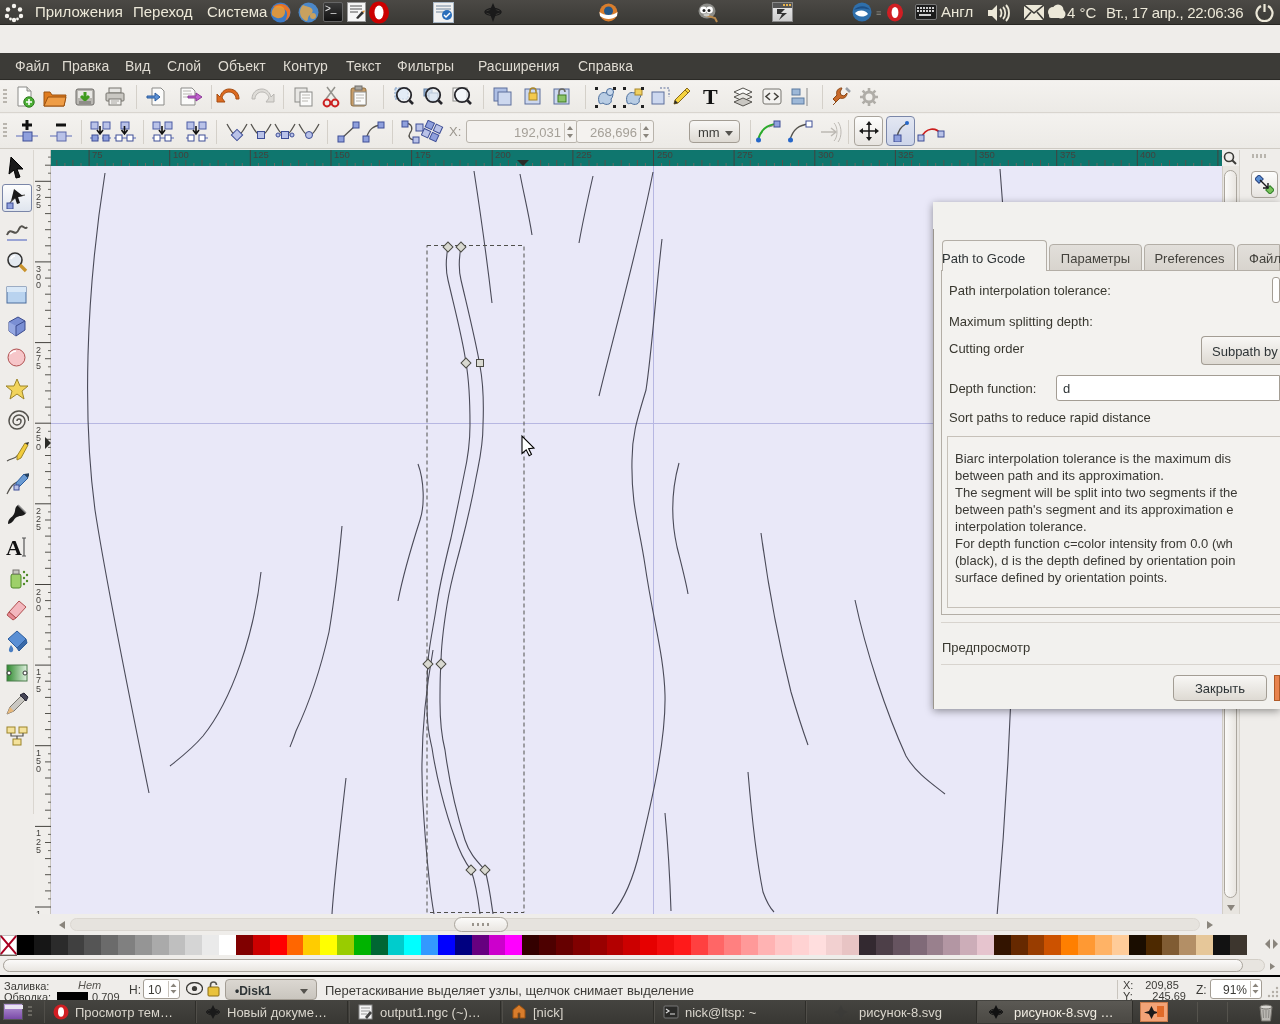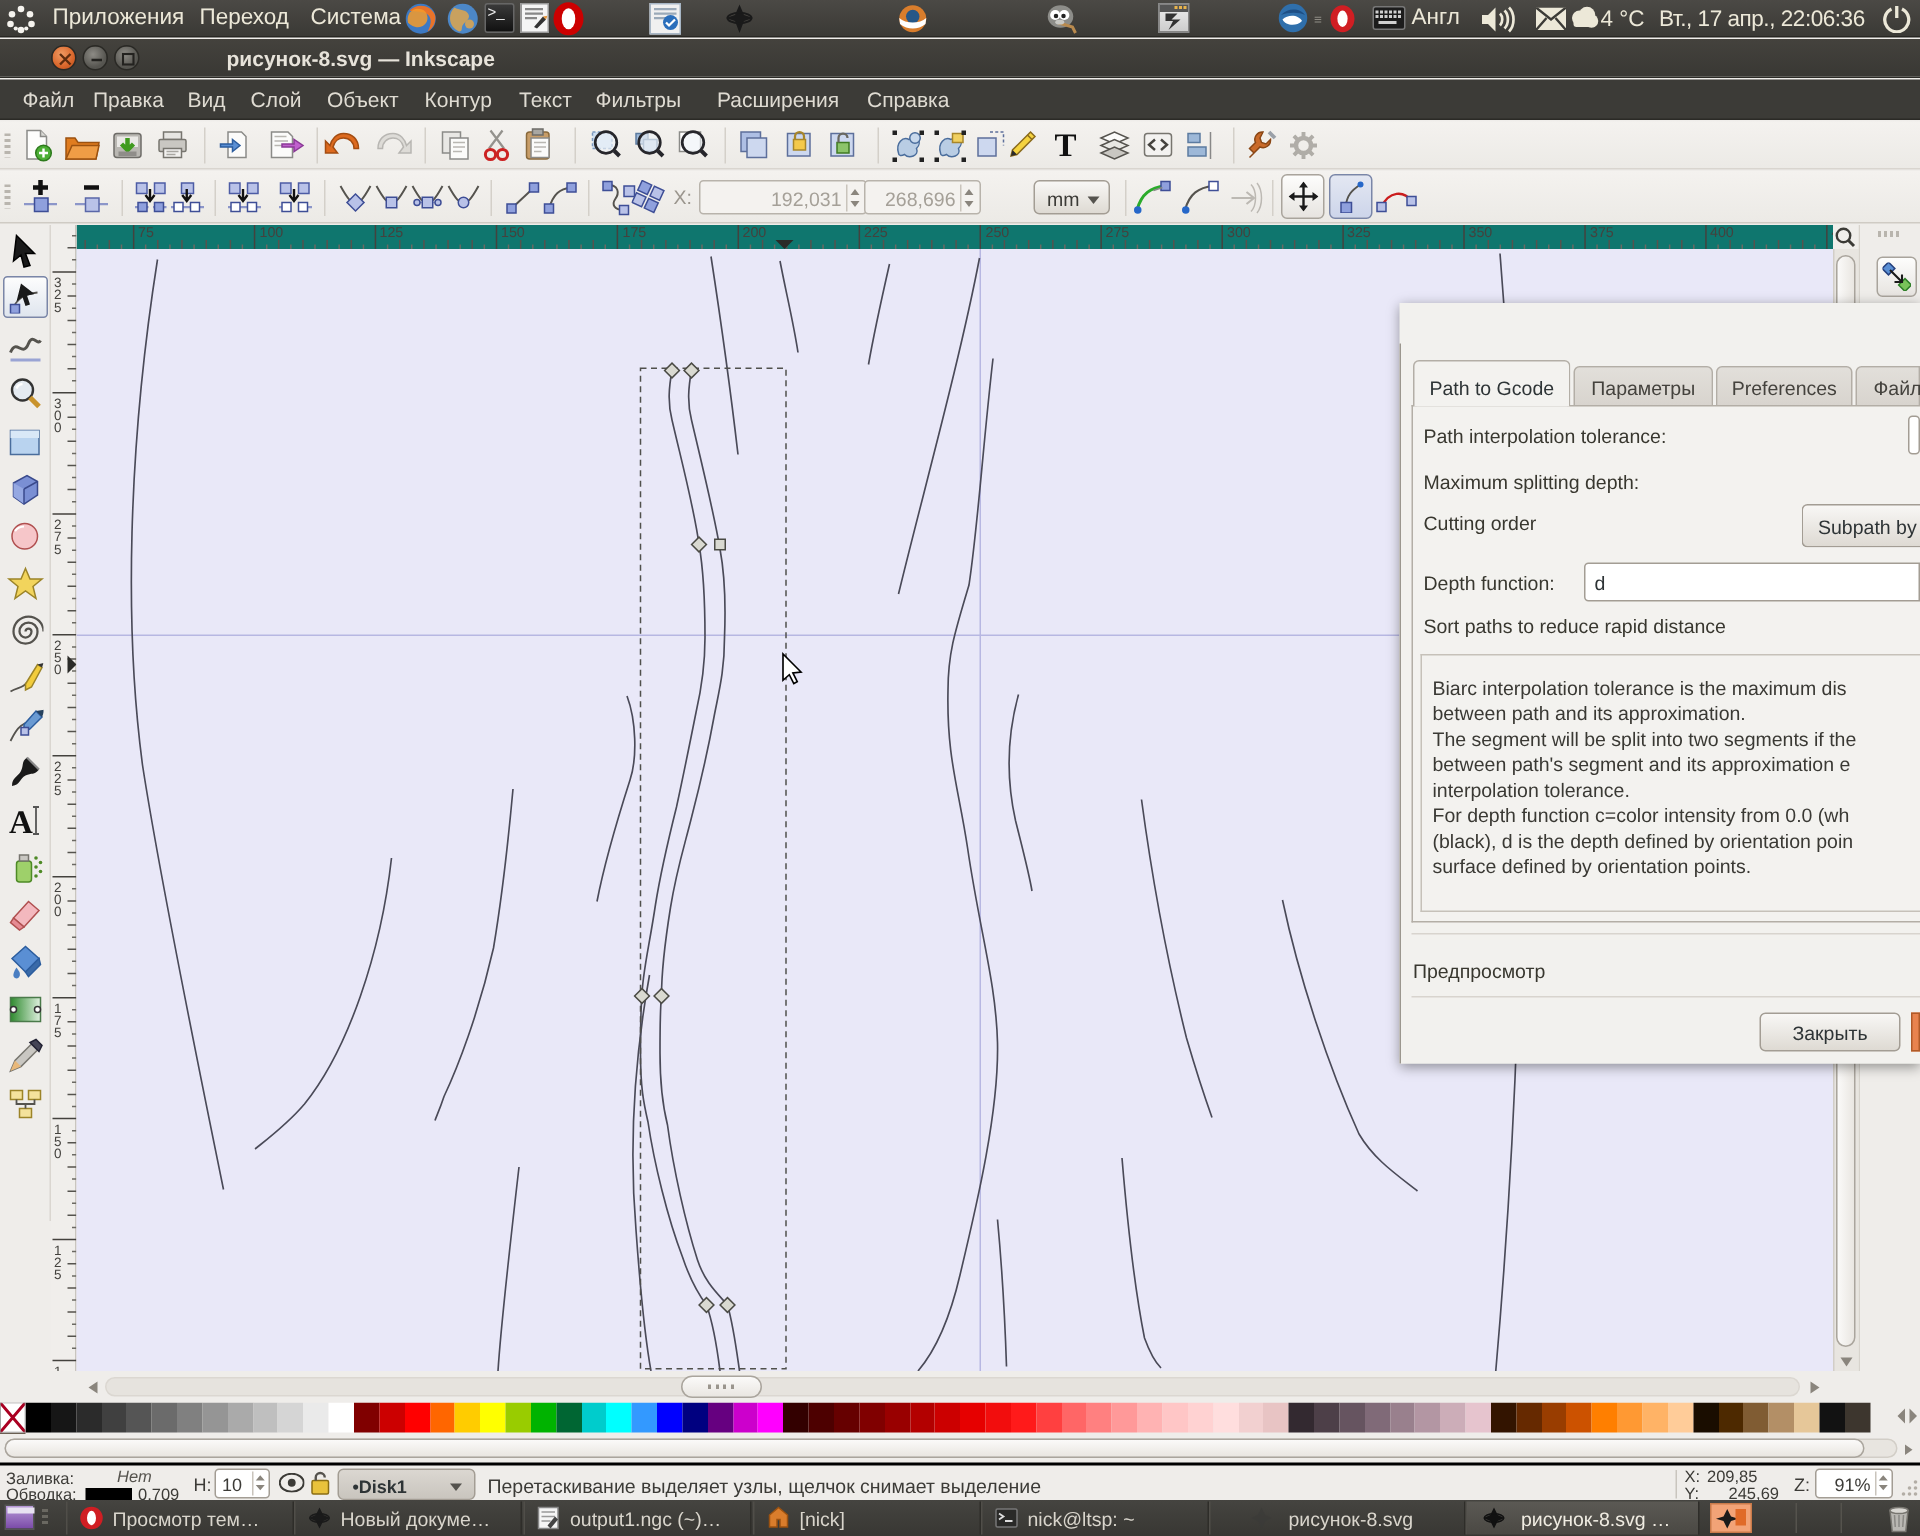--- a/index.html
+++ b/index.html
@@ -164,38 +164,20 @@
         <circle cx="12" cy="6" r="5.5" fill="#ece8d8"></circle>
         <circle cx="15" cy="10" r="4.5" fill="#ece8d8"></circle>
         <rect x="3" y="9" width="15" height="5" rx="2" fill="#ece8d8"></rect>
       </svg>
  <span class="m" style="left:1067px;top:4px;font-size:15px">4 °C</span>
  <span class="m" style="left:1106px;top:4px;font-size:15px;letter-spacing:-0.3px">Вт., 17 апр., 22:06:36</span>
  <svg class="abs" style="left:1255px;top:3px" width="19" height="19" viewBox="0 0 19 19">
         <path d="M6 3 A8 8 0 1 0 13 3" stroke="#ece8d8" stroke-width="2.2" fill="none"></path>
         <path d="M9.5 1 L9.5 9" stroke="#ece8d8" stroke-width="2.2"></path>
       </svg>
-</div>
-<div id="titlebar" class="abs">
- <span class="wbtn" style="left:34px;background:radial-gradient(circle at 40% 35%,#f09b63,#d9662b 60%,#b24a18)">
-        <svg width="15" height="15" style="margin:1px">
-          <path d="M4 4 L11 11 M11 4 L4 11" stroke="#5e2c0e" stroke-width="1.6"></path>
-        </svg>
-      </span>
- <span class="wbtn" style="left:55px;background:radial-gradient(circle at 40% 35%,#8d8b85,#565550 65%)">
-        <svg width="15" height="15" style="margin:1px">
-          <path d="M4 8 L11 8" stroke="#23221f" stroke-width="1.6"></path>
-        </svg>
-      </span>
- <span class="wbtn" style="left:76px;background:radial-gradient(circle at 40% 35%,#8d8b85,#565550 65%)">
-        <svg width="15" height="15" style="margin:1px">
-          <rect x="4" y="4" width="7" height="7" fill="none" stroke="#23221f" stroke-width="1.4"></rect>
-        </svg>
-      </span>
- <span class="t">рисунок-8.svg — Inkscape</span>
 </div>
 <div id="menubar" class="abs">
  <span style="left:15px">Файл</span>
       <span style="left:62px">Правка</span>
       <span style="left:125px">Вид</span>
       <span style="left:167px">Слой</span>
       <span style="left:218px">Объект</span>
       <span style="left:283px">Контур</span>
       <span style="left:346px">Текст</span>
       <span style="left:397px">Фильтры</span>
@@ -734,21 +716,21 @@
 <svg class="abs" style="left:1226px;top:903px" width="10" height="10">
       <path d="M1 2 L9 2 L5 8Z" fill="#8a857d"></path>
     </svg>
     <svg class="abs" style="left:1222px;top:918px" width="14" height="14">
       <path d="M3 2 L11 7 L3 12Z" fill="#c9c5be"></path>
     </svg>
 <div id="dlg" class="abs">
  <div class="abs" style="left:0;top:27px;width:347px;height:480px;border-left:1px solid #9b968e;background:#f2f1ee"></div>
 
  <span class="abs" style="left:9px;top:38px;width:105px;height:31px;background:#f3f2ef;border:1px solid #b3aea6;border-bottom:none;border-radius:4px 4px 0 0;z-index:3"></span>
- <span class="abs" style="left:9px;top:49px;font-size:13px;color:#2e3436;width:105px;text-align:center;z-index:4">Path to Gcode</span>
+ <span class="abs" style="left:9px;top:49px;font-size:13px;color:#2e3436;width:105px;text-align:left;z-index:4">Path to Gcode</span>
  <span class="abs" style="left:116px;top:42px;width:93px;height:27px;background:linear-gradient(#e2dfda,#d8d4ce);border:1px solid #b3aea6;border-radius:4px 4px 0 0"></span>
  <span class="abs" style="left:116px;top:49px;font-size:13px;color:#44423d;width:93px;text-align:center">Параметры</span>
  <span class="abs" style="left:211px;top:42px;width:91px;height:27px;background:linear-gradient(#e2dfda,#d8d4ce);border:1px solid #b3aea6;border-radius:4px 4px 0 0"></span>
  <span class="abs" style="left:211px;top:49px;font-size:13px;color:#44423d;width:91px;text-align:center">Preferences</span>
  <span class="abs" style="left:304px;top:42px;width:43px;height:27px;background:linear-gradient(#e2dfda,#d8d4ce);border:1px solid #b3aea6;border-radius:4px 0 0 0"></span>
  <span class="abs" style="left:316px;top:49px;font-size:13px;color:#44423d">Файл</span>
  <div class="abs" style="left:8px;top:68px;width:339px;height:345px;border:1px solid #b3aea6;border-right:none;background:#f3f2ef;z-index:2"></div>
  <div class="abs" style="z-index:5;width:347px">
   <span class="lbl" style="left:16px;top:81px">Path interpolation tolerance:</span>
   <span class="ety" style="left:339px;top:75px;width:8px;height:26px"></span>
@@ -913,21 +895,21 @@
       </svg>
  <span class="abs btn" style="left:225px;top:2px;width:92px;height:21px;background:linear-gradient(#dbd7d1,#c9c5be)">
         <span class="abs" style="left:9px;top:4px;font-size:12px;color:#2e3436;font-weight:bold">•Disk1</span>
         <svg class="abs" style="right:7px;top:8px" width="9" height="7">
           <path d="M0 1 L8 1 L4 6Z" fill="#55534e"></path>
         </svg>
       </span>
  <span class="abs" style="left:325px;top:6px;font-size:13px">Перетаскивание выделяет узлы, щелчок снимает выделение</span>
  <span class="abs" style="left:1117px;top:3px;width:1px;height:19px;background:#c9c5be"></span>
       <span class="abs" style="left:1123px;top:2px;font-size:11px">X:</span>
-      <span class="abs" style="left:1138px;top:2px;width:48px;text-align:left;font-size:11px">209,85</span>
+      <span class="abs" style="left:1138px;top:2px;width:48px;text-align:center;font-size:11px">209,85</span>
  <span class="abs" style="left:1123px;top:13px;font-size:11px">Y:</span>
       <span class="abs" style="left:1138px;top:13px;width:48px;text-align:right;font-size:11px">245,69</span>
  <span class="abs" style="left:1196px;top:6px;font-size:12px">Z:</span>
  <span class="ety" style="left:1210px;top:2px;width:52px;height:20px">
         <span class="abs" style="right:14px;top:3px;font-size:12px">91%</span>
         <span class="abs" style="right:1px;top:1px;width:10px;height:16px;border-left:1px solid #c9c4bc">
           <svg width="9" height="16">
             <path d="M1.5 6 L4.5 2.5 L7.5 6Z M1.5 9 L4.5 12.5 L7.5 9Z" fill="#8a857d"></path>
           </svg>
         </span>

